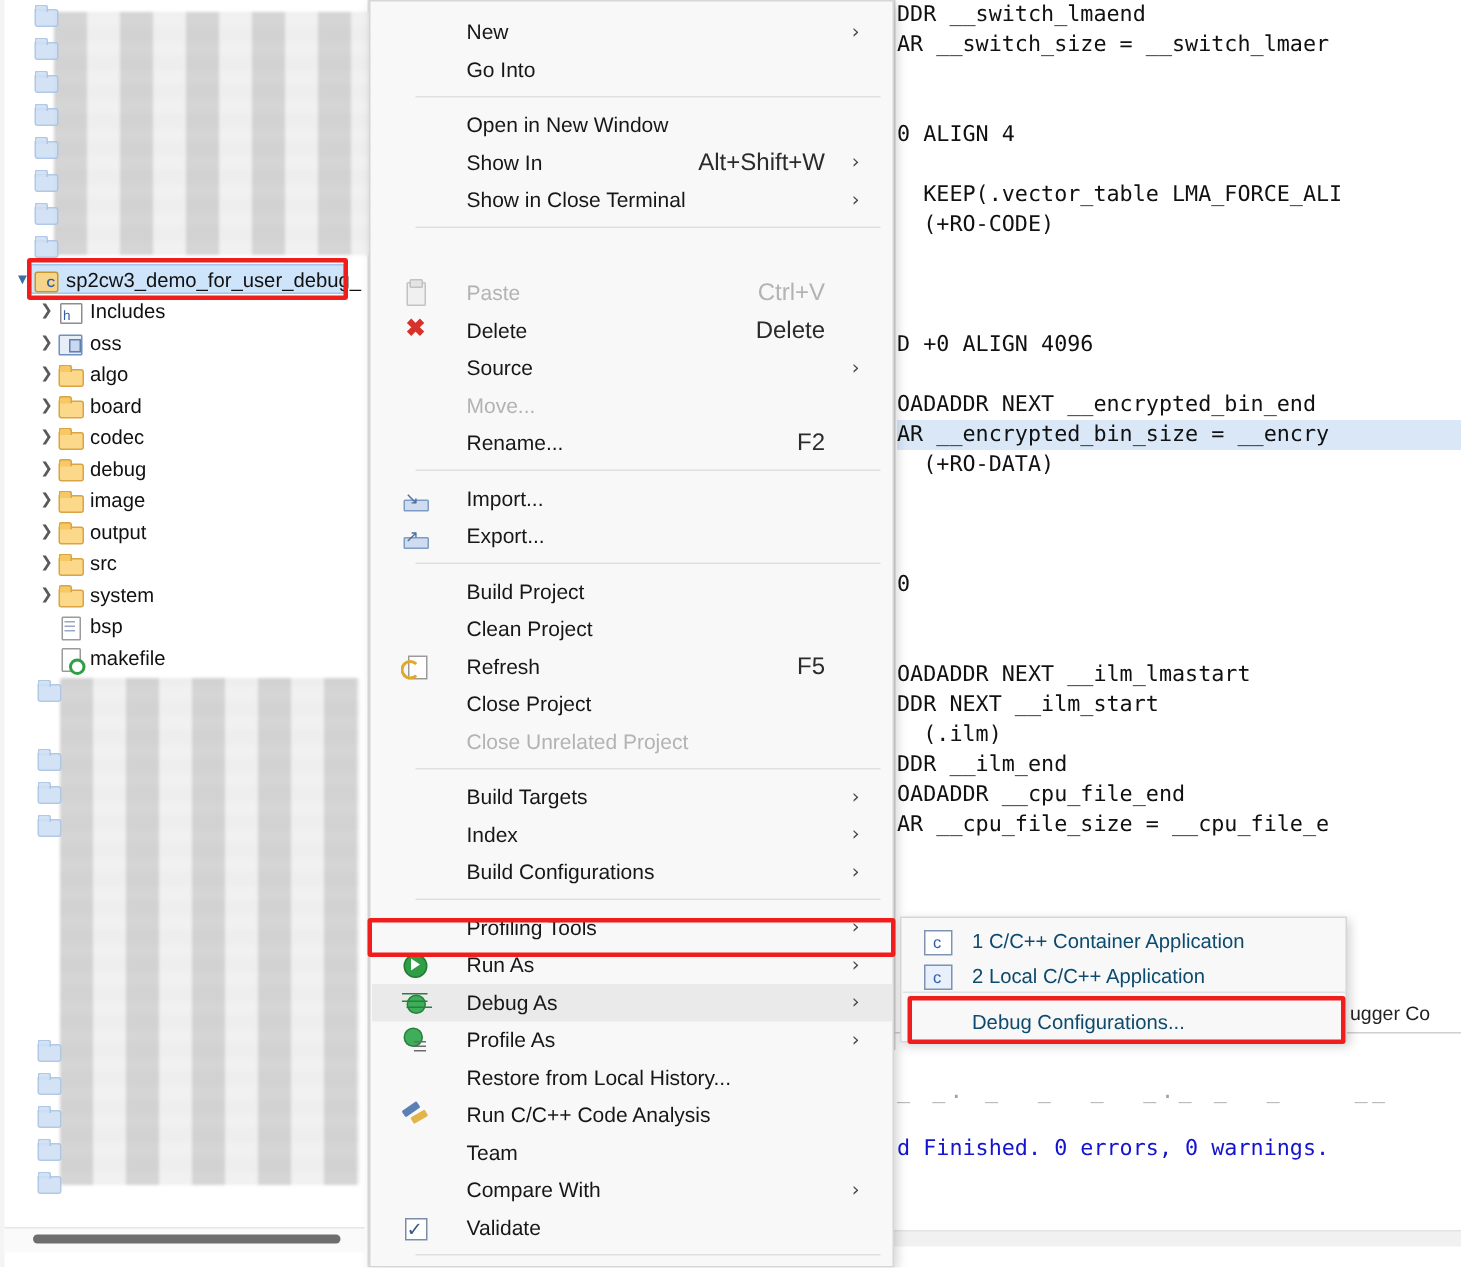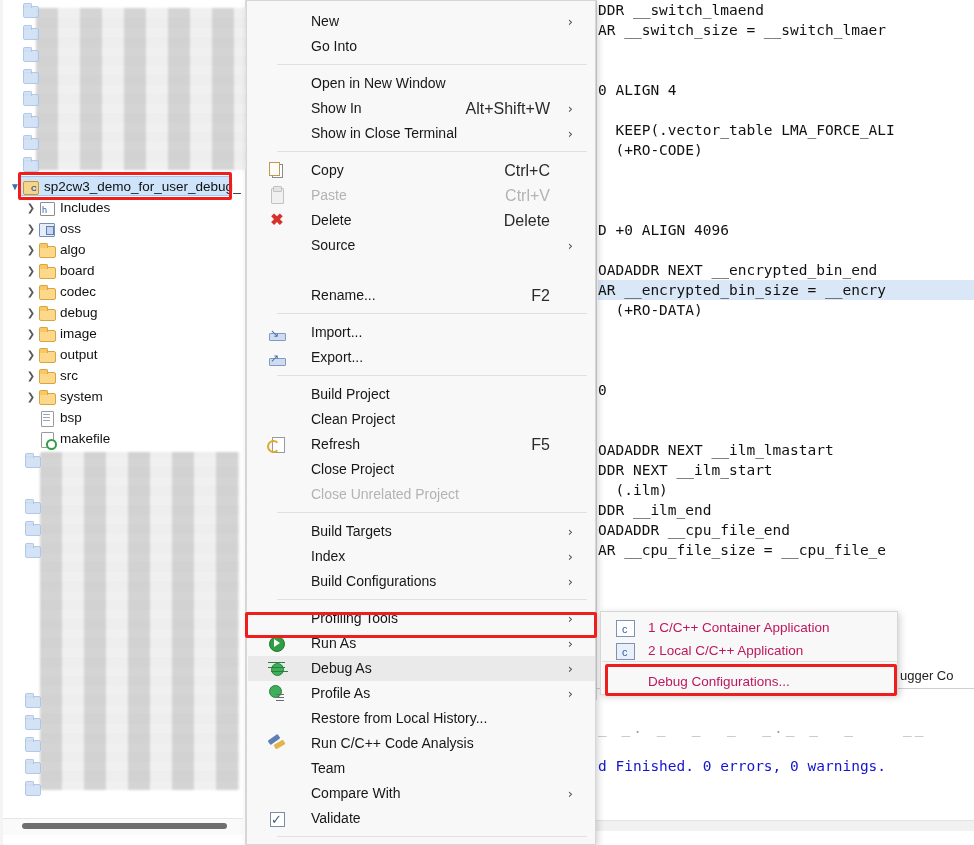--- a/index.html
+++ b/index.html
@@ -218,21 +218,21 @@
   .i-validate::before{content:"";position:absolute;left:2px;top:2px;width:13px;height:13px;background:#fff;border:1px solid #7a8ca6;}
   .i-validate::after{content:"✓";position:absolute;left:3px;top:-3px;font-size:13px;color:#3a5a85;}
 
   
   .submenu{
     position:absolute;left:600px;top:611px;width:298px;height:84px;
     background:#f8f8f8;border:1px solid #d6d6d6;box-sizing:border-box;
     box-shadow:2px 2px 7px rgba(0,0,0,.18);
   }
   .smi{
-    position:absolute;left:1px;width:295px;height:23px;line-height:23px;font-size:13.5px;color:#be185d;white-space:nowrap;
+    position:absolute;left:1px;width:295px;height:23px;line-height:23px;font-size:13.5px;color:#0c4a6e;white-space:nowrap;
   }
   .smi .smlabel{position:absolute;left:46px;top:0;}
   .smicon{position:absolute;left:14px;top:4px;width:17px;height:15px;background:#fff;border:1px solid #7e93b4;}
   .smicon::after{content:"c";position:absolute;left:5px;top:-3px;font-size:11px;color:#2f5fa8;}
   .smicon.alt{background:#e7f0fb;}
   .smsep{position:absolute;left:1px;top:49px;width:295px;height:1px;background:#e0e0e0;}
 
   
   .redbox{position:absolute;border:3px solid #f01d1d;box-sizing:border-box;border-radius:2px;}
   #rb-project{left:18px;top:172px;width:214px;height:28px;}
@@ -375,39 +375,37 @@
       <div class="mi" style="top: 95px;">
         <span class="mlabel">Show In</span>
         <span class="maccel">Alt+Shift+W</span>
         <span class="mchev">›</span>
       </div>
       <div class="mi" style="top: 120px;">
         <span class="mlabel">Show in Close Terminal</span>
         <span class="mchev">›</span>
       </div>
       <div class="msep" style="top: 150px;"></div>
-      <div class="mi" style="top: 157px;">
-        <span class="micon i-copy"></span>
-        <span class="mlabel">Copy</span>
-        <span class="maccel">Ctrl+C</span>
-      </div>
       <div class="mi disabled" style="top: 182px;">
         <span class="micon i-paste"></span>
         <span class="mlabel">Paste</span>
         <span class="maccel">Ctrl+V</span>
       </div>
       <div class="mi" style="top: 207px;">
         <span class="micon i-delete">✖</span>
         <span class="mlabel">Delete</span>
         <span class="maccel">Delete</span>
       </div>
       <div class="mi" style="top: 232px;">
         <span class="mlabel">Source</span>
         <span class="mchev">›</span>
       </div>
+      <div class="mi disabled" style="top: 257px;">
+        <span class="mlabel">Move...</span>
+      </div>
       <div class="mi" style="top: 282px;">
         <span class="mlabel">Rename...</span>
         <span class="maccel">F2</span>
       </div>
       <div class="msep" style="top: 312px;"></div>
       <div class="mi" style="top: 319px;">
         <span class="micon i-import"></span>
         <span class="mlabel">Import...</span>
       </div>
       <div class="mi" style="top: 344px;">

